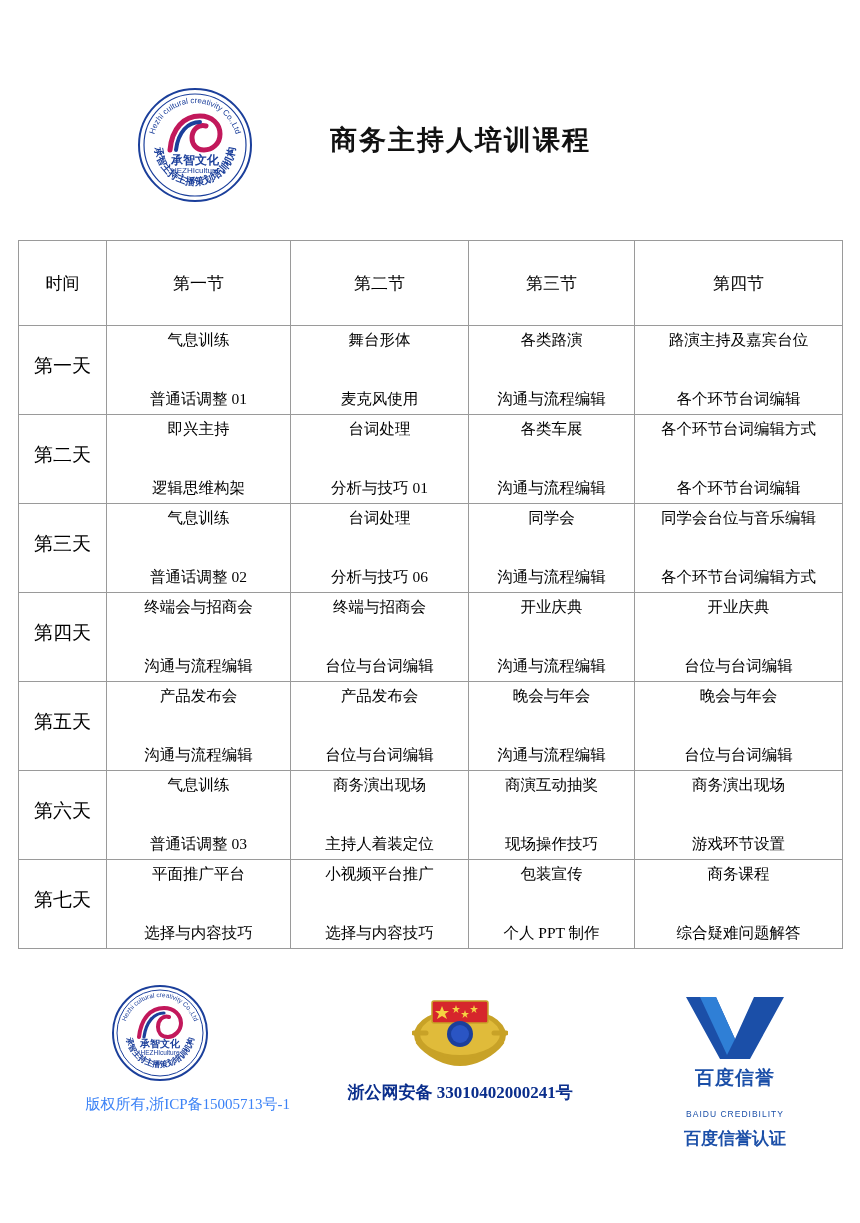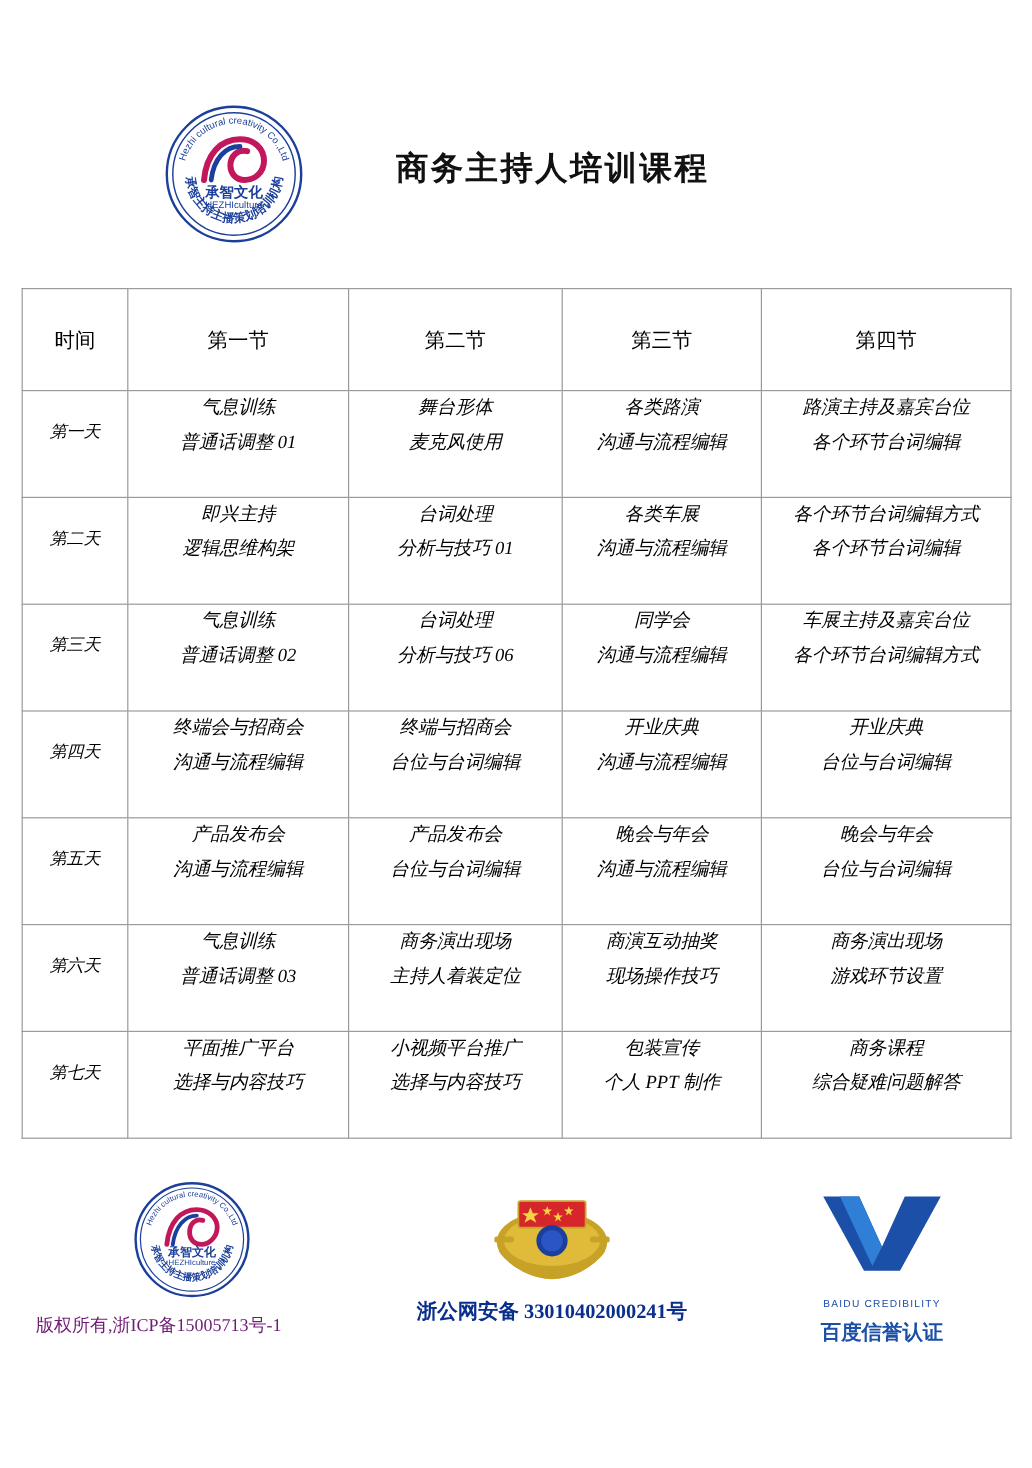--- a/index.html
+++ b/index.html
@@ -118,28 +118,27 @@
     height: 88px;
   }
   .col-time { width: 88px; }
   .col-1 { width: 184px; }
   .col-2 { width: 178px; }
   .col-3 { width: 166px; }
   .col-4 { width: 208px; }
   .cell-lines {
     display: flex;
     flex-direction: column;
-    justify-content: flex-start;
+    justify-content: space-between;
     align-items: center;
     height: 100%;
     line-height: 1.85;
-    font-style: italic;
   }
   .day-label {
-    font-size: 14px;
+    font-size: 19px;
     padding-top: 22px;
   }
 
   
   .footer {
     position: absolute;
     left: 0;
     top: 985px;
     width: 860px;
     height: 170px;
@@ -183,22 +182,22 @@
     left: 0; top: 62px; width: 92px;
     text-align: center;
     font-size: 6.5px;
     color: #1b3f9b;
     font-family: "Liberation Sans", sans-serif;
   }
   .copyright-text {
     margin-top: 14px;
     font-size: 15px;
     font-family: "Liberation Serif", serif;
-    color: #701a75;
-    text-align: left;
+    color: #3b82f6;
+    text-align: right;
   }
   .police-emblem {
     width: 96px;
     height: 80px;
     margin: 4px auto 0;
     position: relative;
   }
   .police-text {
     margin-top: 12px;
     font-size: 17px;
@@ -368,21 +367,21 @@
             </div>
           </td>
         <td>
             <div class="cell-lines">
               <span>同学会</span>
               <span>沟通与流程编辑</span>
             </div>
           </td>
         <td>
             <div class="cell-lines">
-              <span>车展主持及嘉宾台位</span>
+              <span>同学会台位与音乐编辑</span>
               <span>各个环节台词编辑方式</span>
             </div>
           </td>
       </tr>
 
       <tr>
         <td>
             <div class="cell-lines">
               <span class="day-label">第四天</span>
             </div>
@@ -558,19 +557,20 @@
       <div class="police-text">浙公网安备 33010402000241号</div>
     </div>
 
     <div class="badge badge-baidu">
       <div class="baidu-v">
         <svg viewBox="0 0 110 72" width="110" height="72">
           <polygon points="6,6 36,6 55,48 74,6 104,6 70,68 40,68" fill="#1b4fa8"></polygon>
           <polygon points="20,6 36,6 55,48 47,64" fill="#2f7fd6"></polygon>
         </svg>
       </div>
+      <div class="baidu-cn">百度信誉</div>
       <div class="baidu-en">BAIDU CREDIBILITY</div>
       <div class="baidu-cert">百度信誉认证</div>
     </div>
 
   </div>
 
 </div>
 
 </body></html>

